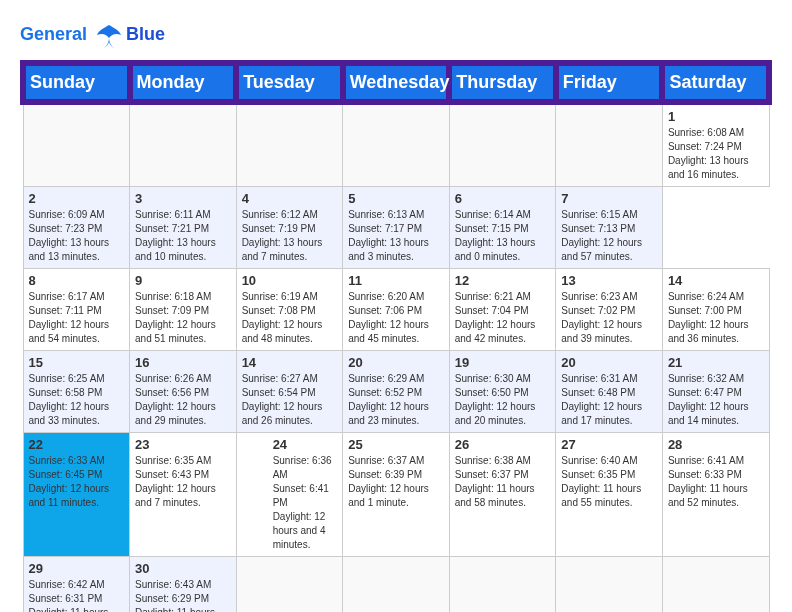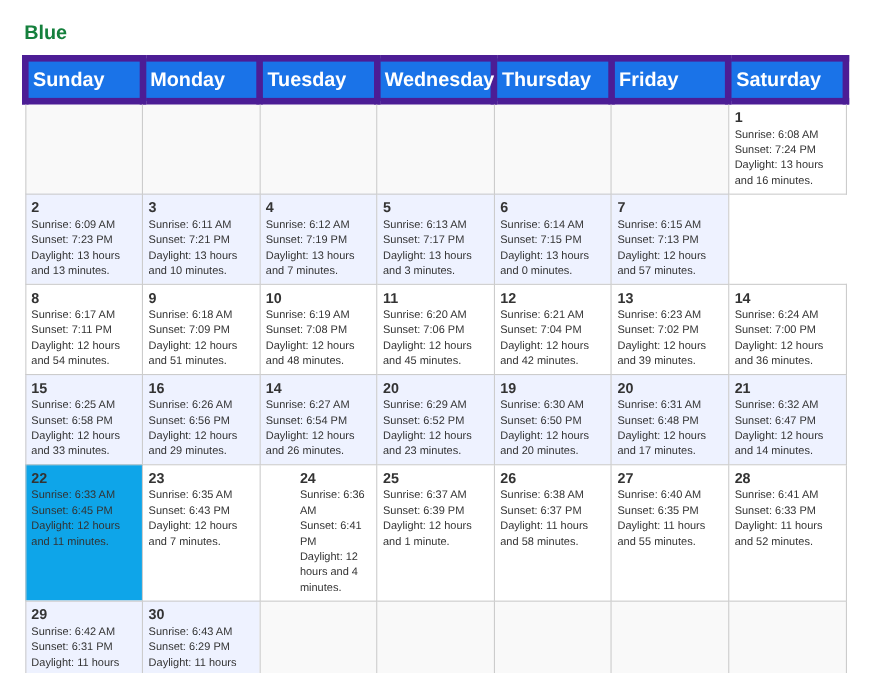--- a/index.html
+++ b/index.html
@@ -80,21 +80,28 @@
       background: #fff;
     }
   </style>
 </head>
 <body>
 
 <div class="header">
   <div class="logo">
     <div>
       <div style="display:flex;align-items:center;">
-        <div style="font-size:18px;font-weight:bold;color:#15803d;line-height:1.1;margin-left:2px;">Blue</div>
+        <div style="font-size:18px;font-weight:bold;line-height:1.1;">
+          <span style="color:#1a73e8;">General</span>
+          <svg class="logo-bird" viewBox="0 0 30 30" fill="none" xmlns="http://www.w3.org/2000/svg" style="display:inline-block;vertical-align:middle;">
+            <path d="M15 5 C10 8 5 10 3 15 C8 13 12 14 15 18 C18 14 22 13 27 15 C25 10 20 8 15 5Z" fill="#1a73e8"></path>
+            <path d="M15 18 C15 22 13 26 10 28 C12 27 14 25 15 22 C16 25 18 27 20 28 C17 26 15 22 15 18Z" fill="#1a73e8"></path>
+          </svg>
+        </div>
+        <div style="font-size:18px;font-weight:bold;color:#1d4ed8;line-height:1.1;margin-left:2px;">Blue</div>
       </div>
     </div>
   </div>
   <div class="title-section">
     <div class="month-title"></div>
     <div class="location"></div>
   </div>
 </div>
 
 <table>

